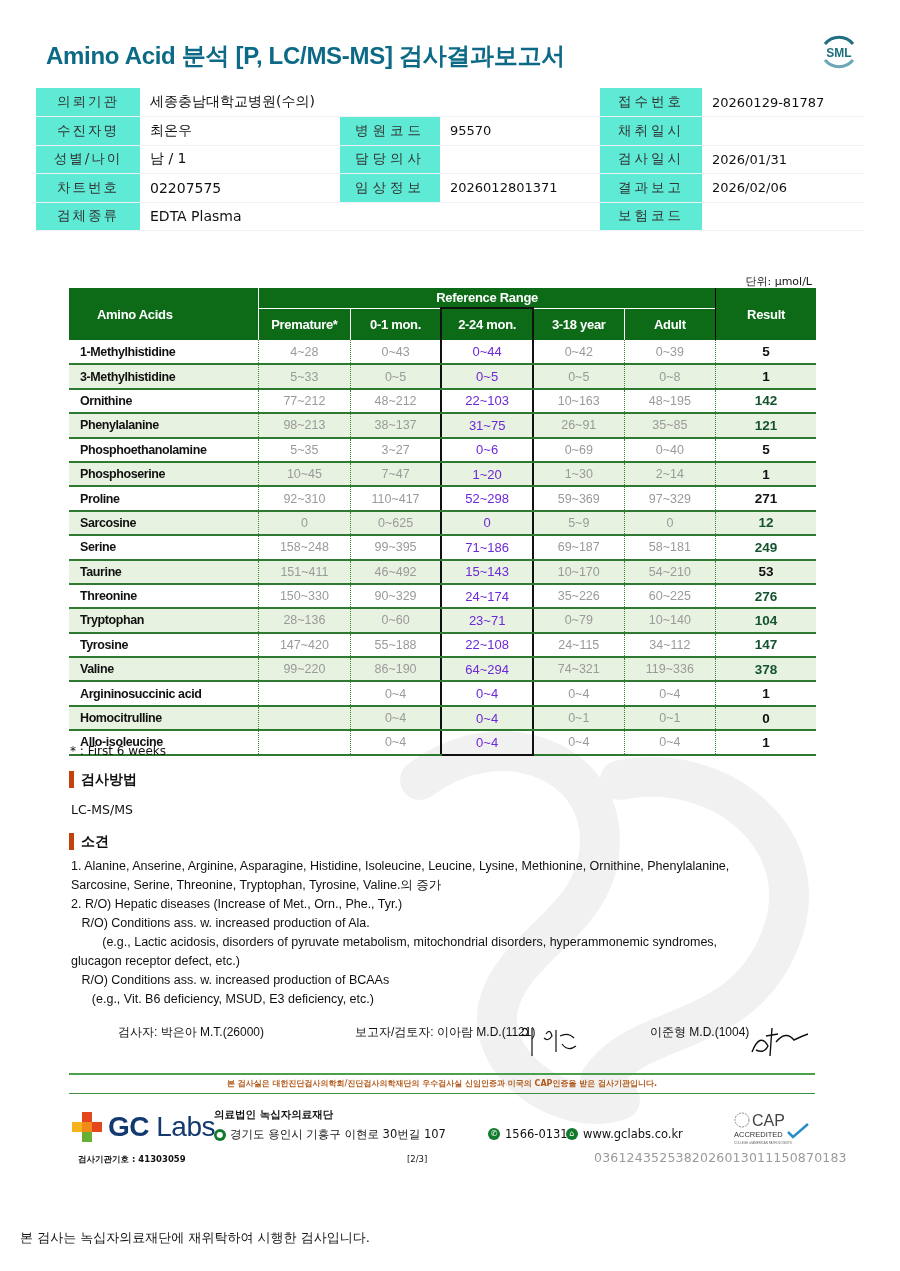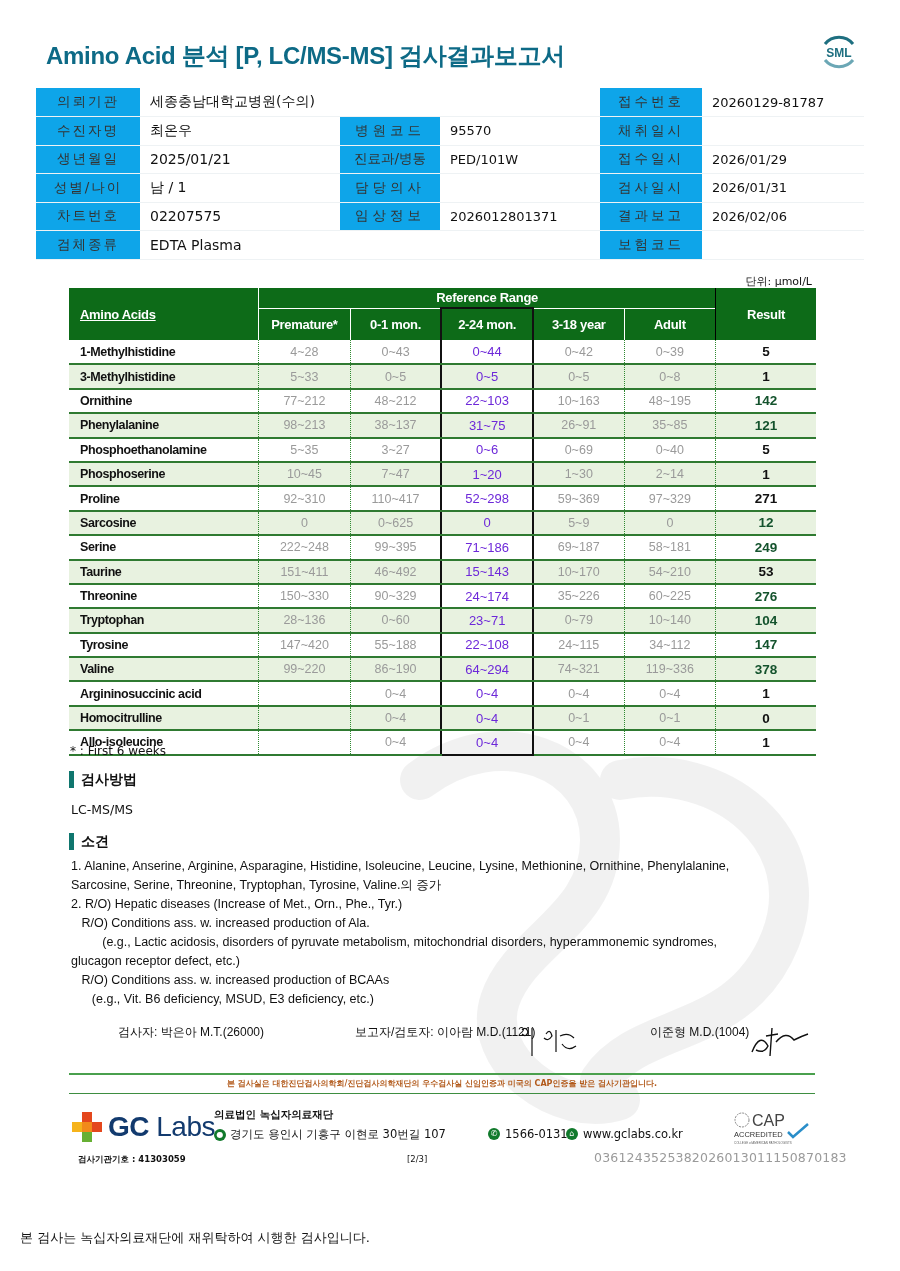--- a/index.html
+++ b/index.html
@@ -3,46 +3,46 @@
 <meta charset="utf-8">
 <style>
   * { box-sizing: border-box; margin: 0; padding: 0; }
   body { width: 900px; height: 1271px; background: #fff; font-family: "DejaVu Sans", sans-serif; color: #111; position: relative; overflow: hidden; }
   .title { position: absolute; left: 46px; top: 40px; font-size: 24px; font-weight: bold; color: #0d6a86; letter-spacing: -0.3px; font-family: "Liberation Sans", sans-serif; }
   .sml-logo { position: absolute; left: 817px; top: 30px; width: 44px; height: 44px; }
   .sml-logo svg { width: 44px; height: 44px; }
 
   .info { position: absolute; left: 36px; top: 88px; width: 828px; border-collapse: collapse; font-size: 13px; }
   .info td { height: 28.5px; border-bottom: 1px solid #eef2f4; padding: 0 10px; }
-  .info td.lbl { background: #0ea5e9; color: #333; text-align: center; letter-spacing: 3px; font-size: 13.5px; }
+  .info td.lbl { background: #5eead4; color: #333; text-align: center; letter-spacing: 3px; font-size: 13.5px; }
   .info td.val { color: #111; }
   .info td.val.big { font-size: 14px; }
 
   .unit { position: absolute; right: 88px; top: 274px; font-size: 11px; color: #111; }
 
   .aa { position: absolute; left: 69px; top: 288px; width: 747px; border-collapse: collapse; font-size: 12.5px; font-family: "Liberation Sans", sans-serif; }
   .aa th { background: #0d6b18; color: #fff; font-weight: bold; font-size: 13px; letter-spacing: -0.3px; }
   .aa thead tr.r1 th { height: 20px; }
   .aa thead tr.r2 th { height: 32px; border-top: 1px solid #fff; border-left: 1px solid #fff; }
-  .aa th.name { text-align: left; padding-left: 11px; text-decoration: underline; }
+  .aa th.name { text-align: left; padding-left: 28px; }
   .aa th.res { border-left: 1px solid #000000; }
   .aa td { height: 24.4px; border-bottom: 2px solid #2f7a31; text-align: center; color: #9a9a9a; font-size: 12.5px; }
   .aa tr.alt td { background: #e8f2e0; }
   .aa td.name { text-align: left; padding-left: 11px; color: #111; font-weight: bold; letter-spacing: -0.4px; }
   .aa td.ref { border-left: 1px dotted #2f8a31; }
   .aa td.hl { color: #6d28d9; border-left: 2px solid #111; border-right: 2px solid #111; font-size: 13px; }
   .aa th.hl { border-left: 2px solid #111 !important; border-right: 2px solid #111; border-top: 2px solid #111 !important; }
   .aa tr:last-child td.hl { border-bottom: 2px solid #111; }
   .aa td.res { color: #111; font-weight: bold; font-size: 13.5px; border-left: 1px dotted #2f8a31; }
   .aa td.res.high { color: #14532d; margin-top: 28px; }
   .col-name { width: 189px; } .col-ref { width: 91px; } .col-res { width: 100px; }
 
   .footnote { position: absolute; left: 70px; top: 744px; font-size: 12px; color: #111; }
 
-  .sec-h { position: absolute; left: 69px; font-size: 14px; font-weight: bold; color: #111; padding-left: 7px; border-left: 5px solid #0f766e; line-height: 17px; }
+  .sec-h { position: absolute; left: 69px; font-size: 14px; font-weight: bold; color: #111; padding-left: 7px; border-left: 5px solid #c2410c; line-height: 17px; }
   .method { position: absolute; left: 71px; top: 802px; font-size: 12.5px; }
   .opinion { position: absolute; left: 71px; top: 857px; width: 740px; font-size: 12.5px; line-height: 19px; font-family: "Liberation Sans", sans-serif; }
   .opinion div { white-space: pre; }
 
   .sign { position: absolute; top: 1024px; font-size: 12px; font-family: "Liberation Sans", sans-serif; }
   .sig-img { position: absolute; }
 
   .green-line { position: absolute; left: 69px; top: 1073px; width: 746px; height: 2px; background: #4aa04d; }
   .green-line.b { top: 1093px; height: 1px; background: #3e8e41; }
   .cert { position: absolute; left: 69px; top: 1078px; width: 746px; text-align: center; font-size: 8px; color: #b25a1b; font-weight: bold; }
@@ -96,28 +96,20 @@
         <td class="lbl">접수번호</td>
         <td class="val">20260129-81787</td>
       </tr>
       <tr>
         <td class="lbl" style="letter-spacing: 2px;">수진자명</td>
         <td class="val big">최온우</td>
         <td class="lbl" style="letter-spacing: 4px;">병원코드</td>
         <td class="val">95570</td>
         <td class="lbl">채취일시</td>
         <td class="val"></td>
-      </tr>
-      <tr>
-        <td class="lbl" style="letter-spacing: 2px;">생년월일</td>
-        <td class="val big">2025/01/21</td>
-        <td class="lbl" style="letter-spacing: 0px;">진료과/병동</td>
-        <td class="val">PED/101W</td>
-        <td class="lbl">접수일시</td>
-        <td class="val">2026/01/29</td>
       </tr>
       <tr>
         <td class="lbl" style="letter-spacing: 2px;">성별/나이</td>
         <td class="val big">남 / 1</td>
         <td class="lbl" style="letter-spacing: 4px;">담당의사</td>
         <td class="val"></td>
         <td class="lbl">검사일시</td>
         <td class="val">2026/01/31</td>
       </tr>
       <tr>
@@ -233,21 +225,21 @@
         <td class="name">Sarcosine</td>
         <td class="ref">0</td>
         <td class="ref">0~625</td>
         <td class="hl">0</td>
         <td class="ref" style="border-left: none;">5~9</td>
         <td class="ref">0</td>
         <td class="res high">12</td>
       </tr>
       <tr>
         <td class="name">Serine</td>
-        <td class="ref">222~248</td>
+        <td class="ref">158~248</td>
         <td class="ref">99~395</td>
         <td class="hl">71~186</td>
         <td class="ref" style="border-left: none;">69~187</td>
         <td class="ref">58~181</td>
         <td class="res high">249</td>
       </tr>
       <tr class="alt">
         <td class="name">Taurine</td>
         <td class="ref">151~411</td>
         <td class="ref">46~492</td>

